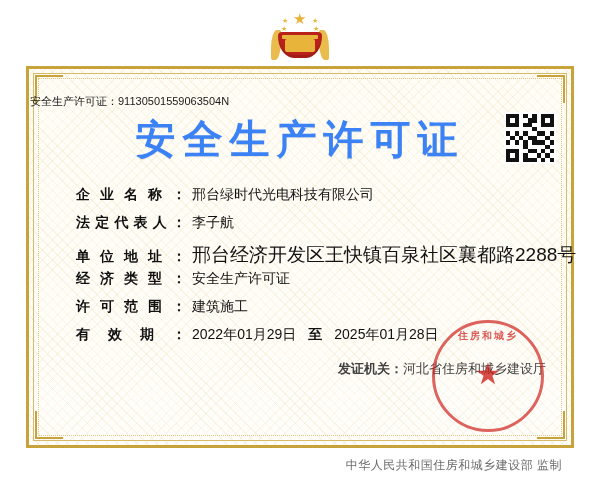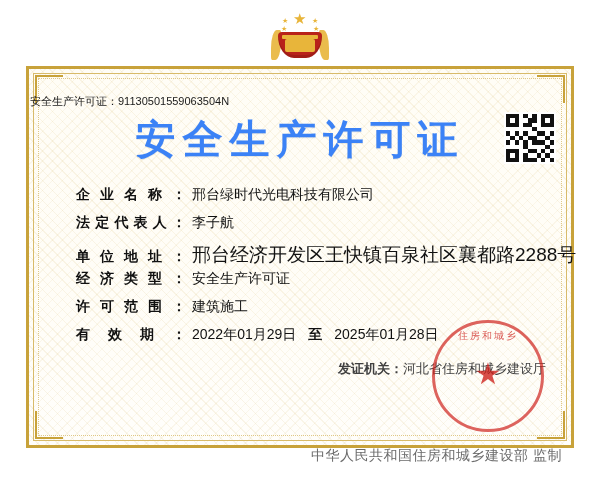--- a/index.html
+++ b/index.html
@@ -263,33 +263,33 @@
     transform: translate(-50%,-58%);
     font-size: 30px;
     line-height: 30px;
     color: rgba(205,31,26,0.85);
   }
   .seal .seal-top, .seal .seal-bottom {
     position: absolute;
     width: 100%;
     text-align: center;
     font-size: 10px;
-    font-weight: normal;
+    font-weight: bold;
     letter-spacing: 2px;
     white-space: nowrap;
   }
   .seal .seal-top { top: 6px; }
   .seal .seal-bottom { bottom: 8px; letter-spacing: 1px; }
 
   
   .footer {
     position: absolute;
     right: 38px;
-    bottom: 23px;
-    font-size: 14px;
+    bottom: 14px;
+    font-size: 12px;
     color: #6b6b6b;
     letter-spacing: 0.5px;
   }
 </style>
 </head>
 <body>
 
 <div id="cert">
 
   <div class="frame-outer">

